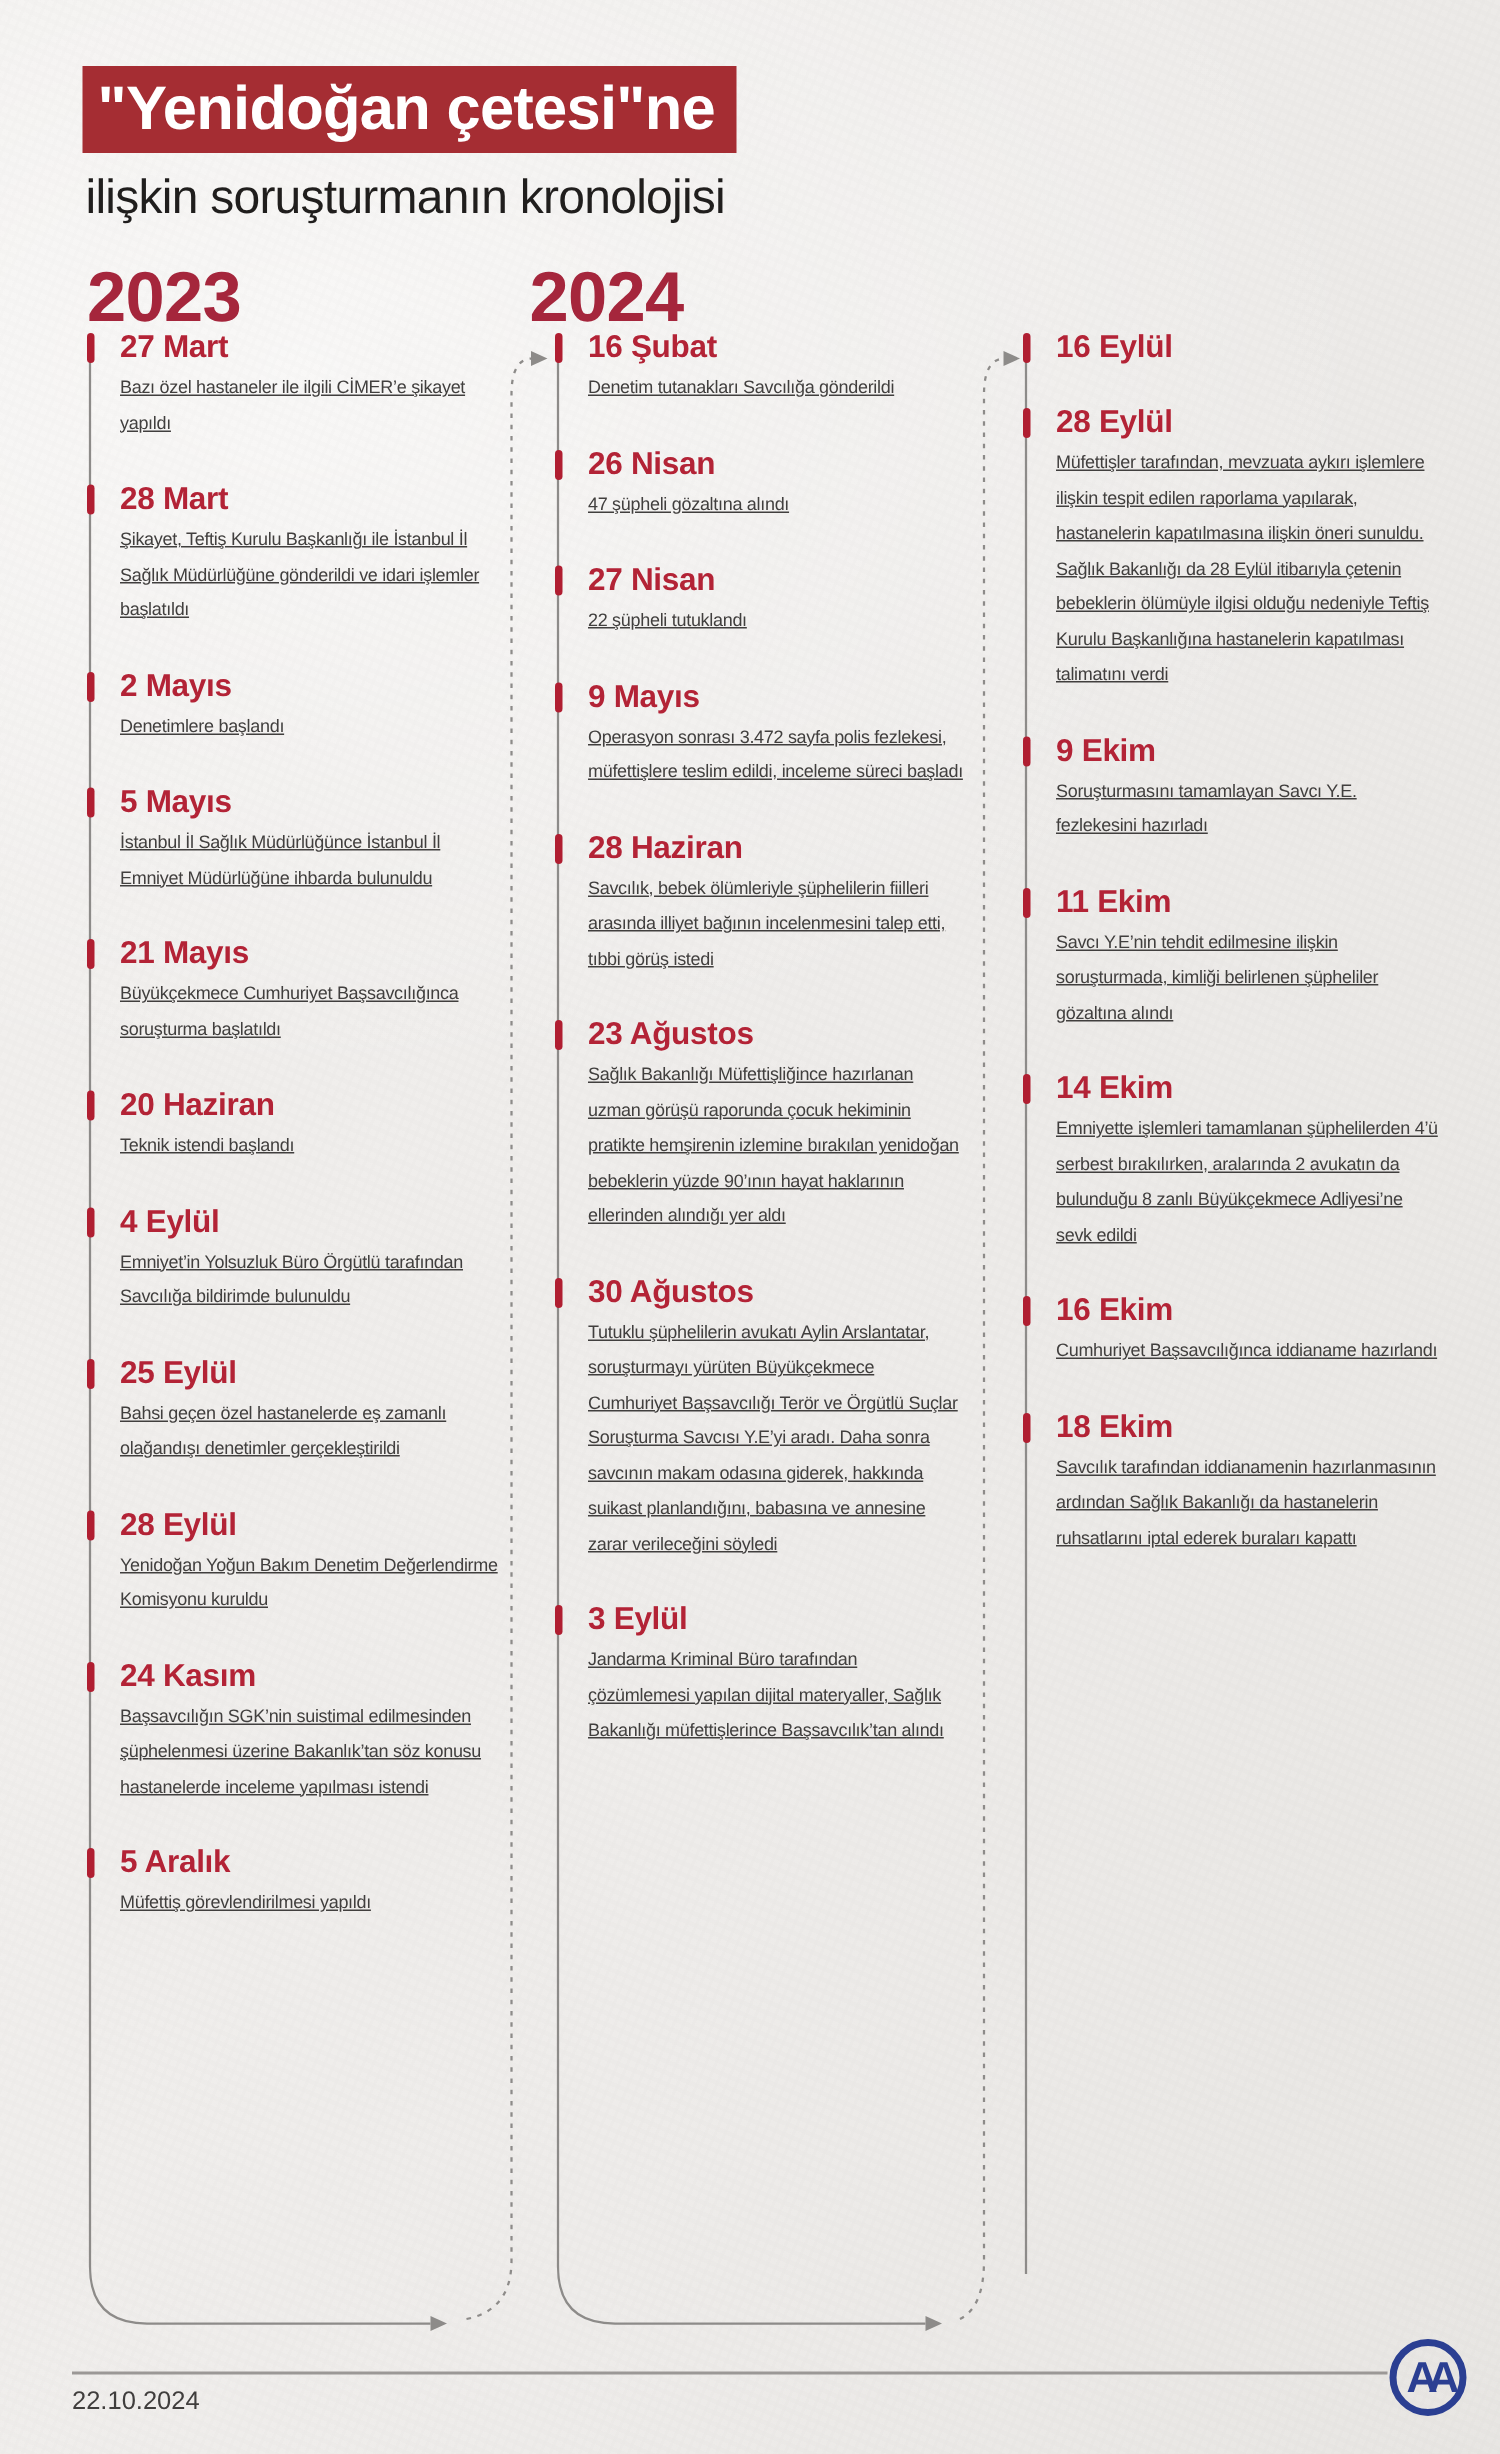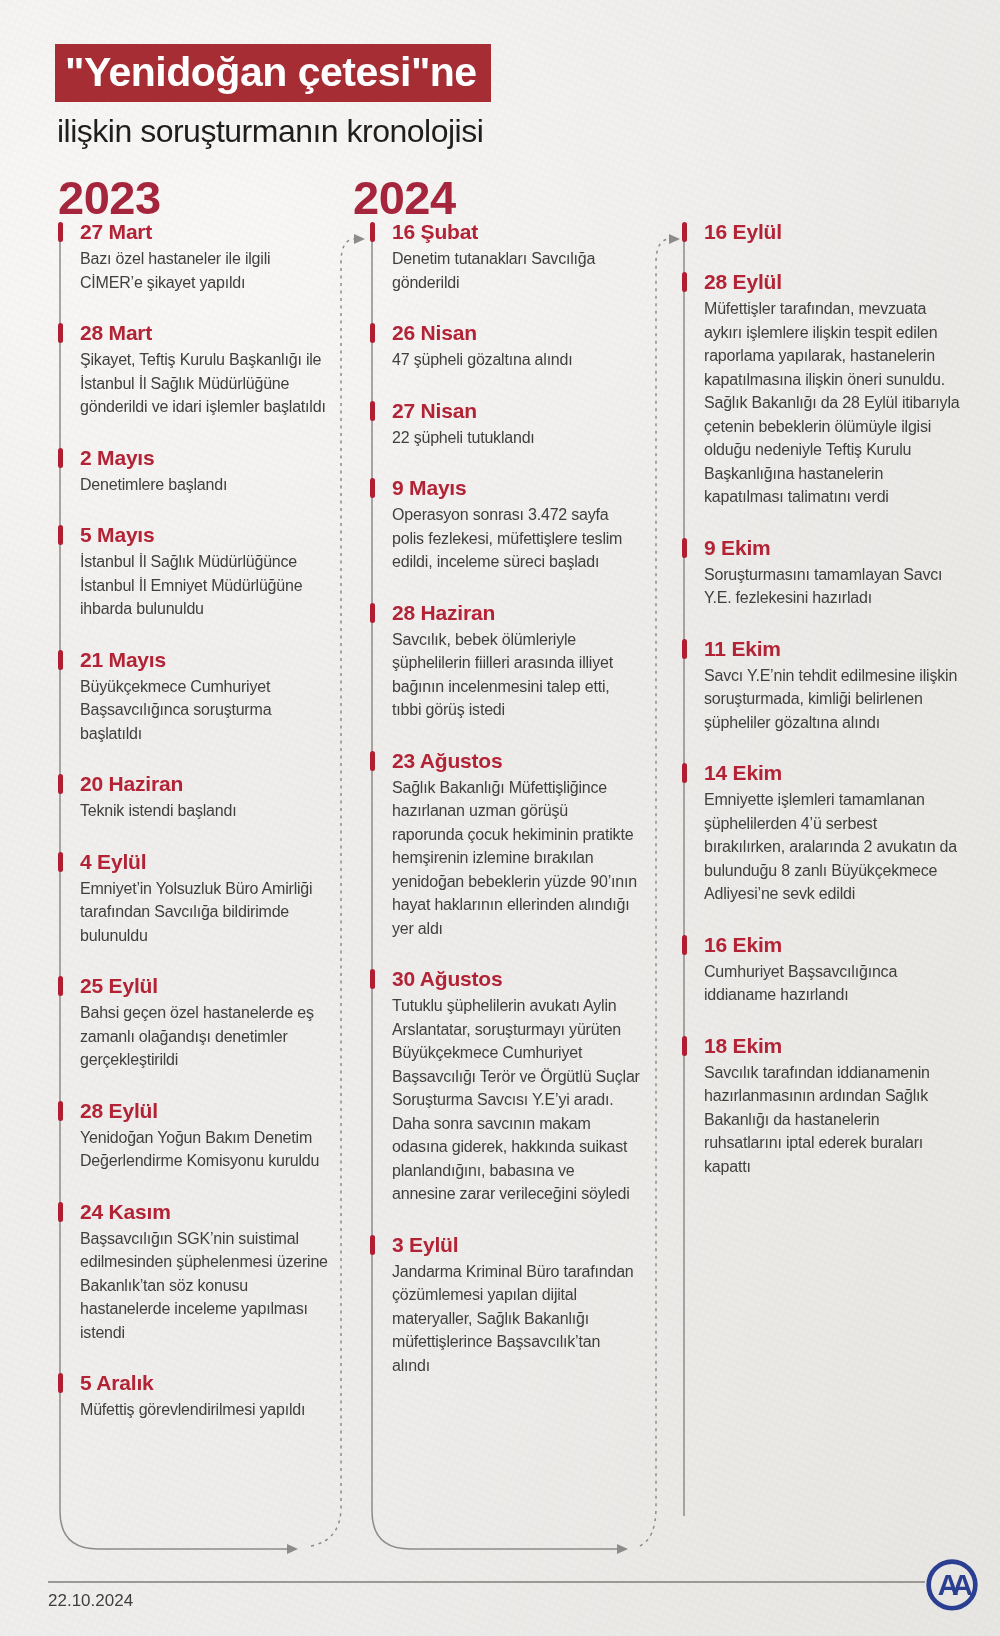--- a/index.html
+++ b/index.html
@@ -46,21 +46,21 @@
   .entry{position:relative;margin-bottom:27px;}
   .tick{
     position:absolute;left:-22.5px;top:2px;width:5px;height:20px;border-radius:3px;
     background:var(--tick-red,#b01e31);
   }
   .entry-date{
     font-size:21px;font-weight:bold;color:var(--date-red,#b32336);
     line-height:23px;margin-bottom:4px;letter-spacing:-.2px;
   }
   .entry-text{
-    font-size:16px;color:var(--body-gray,#413f3e);line-height:23.5px;letter-spacing:-.2px;
+    font-size:12px;color:var(--body-gray,#413f3e);line-height:23.5px;letter-spacing:-.2px;text-decoration:underline;
   }
 
   
   .footer-line{position:absolute;left:48px;top:1581px;width:877px;height:1.5px;background:#9b9896;}
   .footer-date{position:absolute;left:48px;top:1591px;font-size:17px;color:#403e3d;}
   .aa-logo{position:absolute;left:924px;top:1556px;width:56px;height:56px;}
 </style>
 </head>
 <body style="--badge-red: #a52d33; --year-red: #a5263c; --date-red: #b32336; --tick-red: #b01e31; --body-gray: #413f3e; --ink-black: #201e1d; --line-gray: #8d8b89; --logo-blue: #2b3f92;">
 
@@ -123,21 +123,21 @@
         <div class="entry-text">Büyükçekmece Cumhuriyet Başsavcılığınca soruşturma başlatıldı</div>
       </div>
       <div class="entry">
         <span class="tick"></span>
         <div class="entry-date">20 Haziran</div>
         <div class="entry-text">Teknik istendi başlandı</div>
       </div>
       <div class="entry">
         <span class="tick"></span>
         <div class="entry-date">4 Eylül</div>
-        <div class="entry-text">Emniyet’in Yolsuzluk Büro Amirliği tarafından Savcılığa bildirimde bulunuldu</div>
+        <div class="entry-text">Emniyet’in Yolsuzluk Büro Örgütlü tarafından Savcılığa bildirimde bulunuldu</div>
       </div>
       <div class="entry">
         <span class="tick"></span>
         <div class="entry-date">25 Eylül</div>
         <div class="entry-text">Bahsi geçen özel hastanelerde eş zamanlı olağandışı denetimler gerçekleştirildi</div>
       </div>
       <div class="entry">
         <span class="tick"></span>
         <div class="entry-date">28 Eylül</div>
         <div class="entry-text">Yenidoğan Yoğun Bakım Denetim Değerlendirme Komisyonu kuruldu</div>

